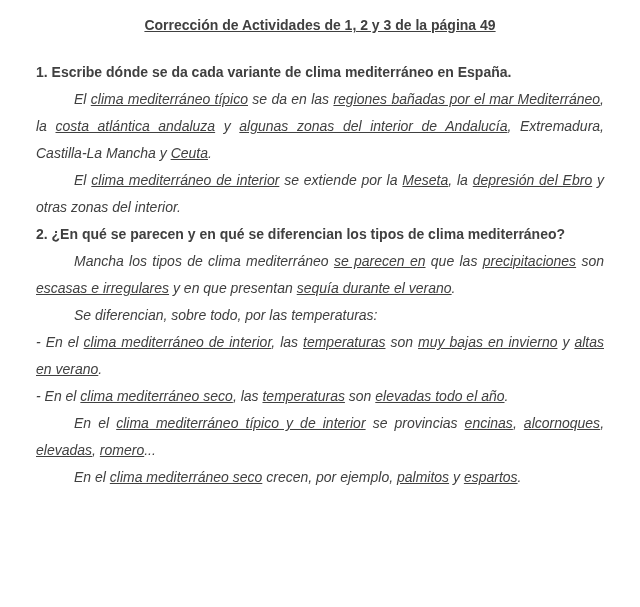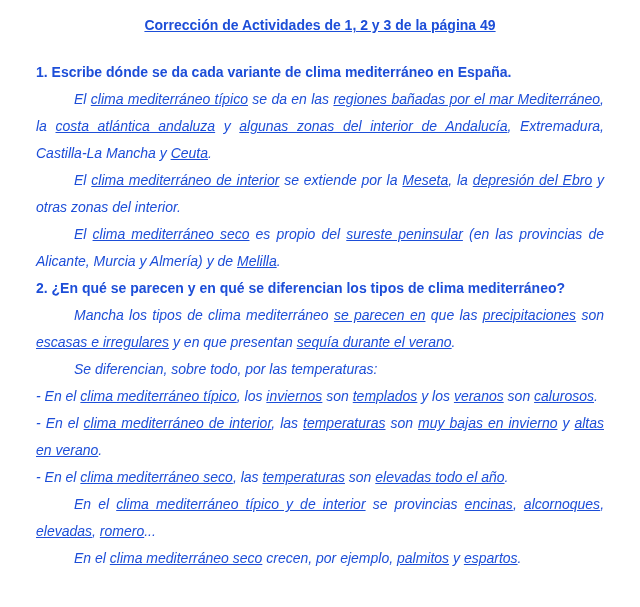--- a/index.html
+++ b/index.html
@@ -6,21 +6,21 @@
     margin: 0;
     padding: 0;
     background: #ffffff;
   }
   .page {
     width: 640px;
     height: 607px;
     box-sizing: border-box;
     padding: 12px 36px 0 36px;
     background: #ffffff;
-    color: #1d4ed8;
+    color: #404040;
     font-family: "Liberation Sans", sans-serif;
     font-size: 14px;
     line-height: 27px;
     overflow: hidden;
   }
   .title {
     font-size: 14px;
     font-weight: bold;
     text-align: center;
     text-decoration: underline;
@@ -53,28 +53,26 @@
 <body>
 
 <div class="page">
 
   <h1 class="title">Corrección de Actividades de 1, 2 y 3 de la página 49</h1>
 
   <section>
     <h2 class="section-heading">1. Escribe dónde se da cada variante de clima mediterráneo en España.</h2>
     <p class="indent"><span>El </span><span class="u">clima mediterráneo típico</span><span> se da en las </span><span class="u">regiones bañadas por el mar Mediterráneo</span><span>, la </span><span class="u">costa atlántica andaluza</span><span> y </span><span class="u">algunas zonas del interior de Andalucía</span><span>, Extremadura, Castilla-La Mancha y </span><span class="u">Ceuta</span><span>.</span></p>
     <p class="indent"><span>El </span><span class="u">clima mediterráneo de interior</span><span> se extiende por la </span><span class="u">Meseta</span><span>, la </span><span class="u">depresión del Ebro</span><span> y otras zonas del interior.</span></p>
-    <p class="indent"><span>El </span><span class="u">clima mediterráneo seco</span><span> es propio del </span><span class="u">sureste peninsular</span><span> (en las provincias de Alicante, Murcia y Almería) y de </span><span class="u">Melilla</span><span>.</span></p>
   </section>
 
   <section>
     <h2 class="section-heading">2. ¿En qué se parecen y en qué se diferencian los tipos de clima mediterráneo?</h2>
     <p class="indent"><span>Mancha los tipos de clima mediterráneo </span><span class="u">se parecen en</span><span> que las </span><span class="u">precipitaciones</span><span> son </span><span class="u">escasas e irregulares</span><span> y en que presentan </span><span class="u">sequía durante el verano</span><span>.</span></p>
     <p class="indent"><span>Se diferencian, sobre todo, por las temperaturas:</span></p>
-    <p class="dash"><span>- En el </span><span class="u">clima mediterráneo típico</span><span>, los </span><span class="u">inviernos</span><span> son </span><span class="u">templados</span><span> y los </span><span class="u">veranos</span><span> son </span><span class="u">calurosos</span><span>.</span></p>
     <p class="dash"><span>- En el </span><span class="u">clima mediterráneo de interior</span><span>, las </span><span class="u">temperaturas</span><span> son </span><span class="u">muy bajas en invierno</span><span> y </span><span class="u">altas en verano</span><span>.</span></p>
     <p class="dash"><span>- En el </span><span class="u">clima mediterráneo seco</span><span>, las </span><span class="u">temperaturas</span><span> son </span><span class="u">elevadas todo el año</span><span>.</span></p>
   </section>
 
   <section>
     <p class="indent"><span>En el </span><span class="u">clima mediterráneo típico y de interior</span><span> se provincias </span><span class="u">encinas</span><span>, </span><span class="u">alcornoques</span><span>, </span><span class="u">elevadas</span><span>, </span><span class="u">romero</span><span>...</span></p>
     <p class="indent"><span>En el </span><span class="u">clima mediterráneo seco</span><span> crecen, por ejemplo, </span><span class="u">palmitos</span><span> y </span><span class="u">espartos</span><span>.</span></p>
   </section>
 
 </div>

